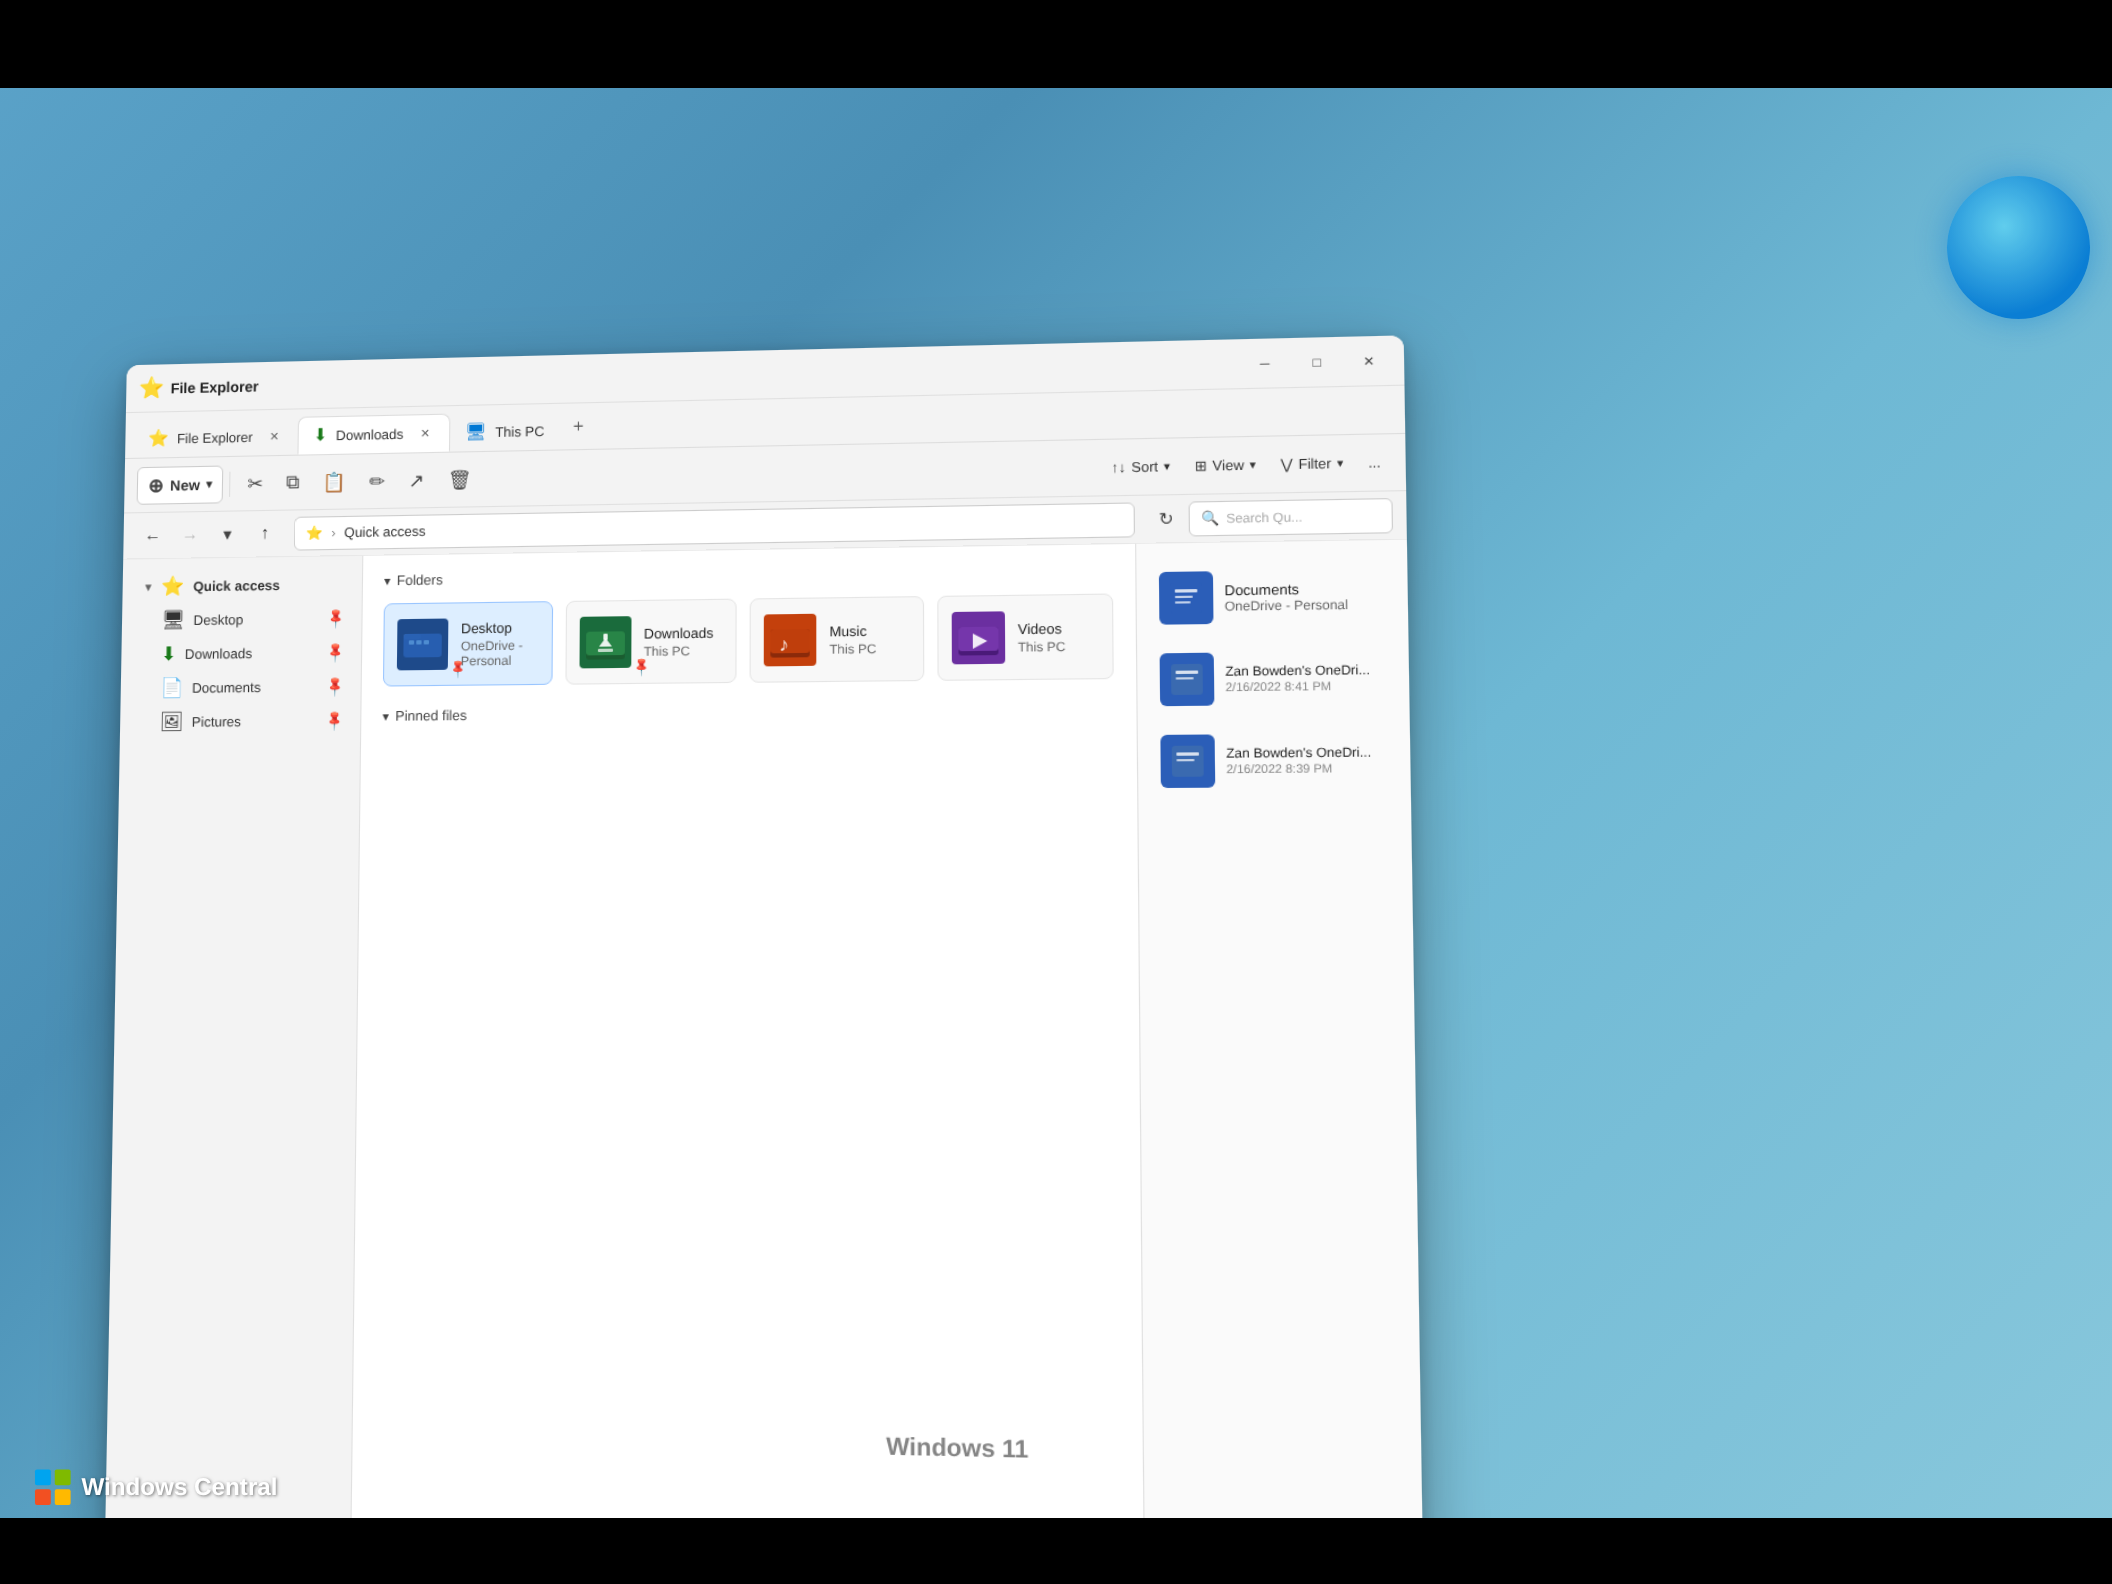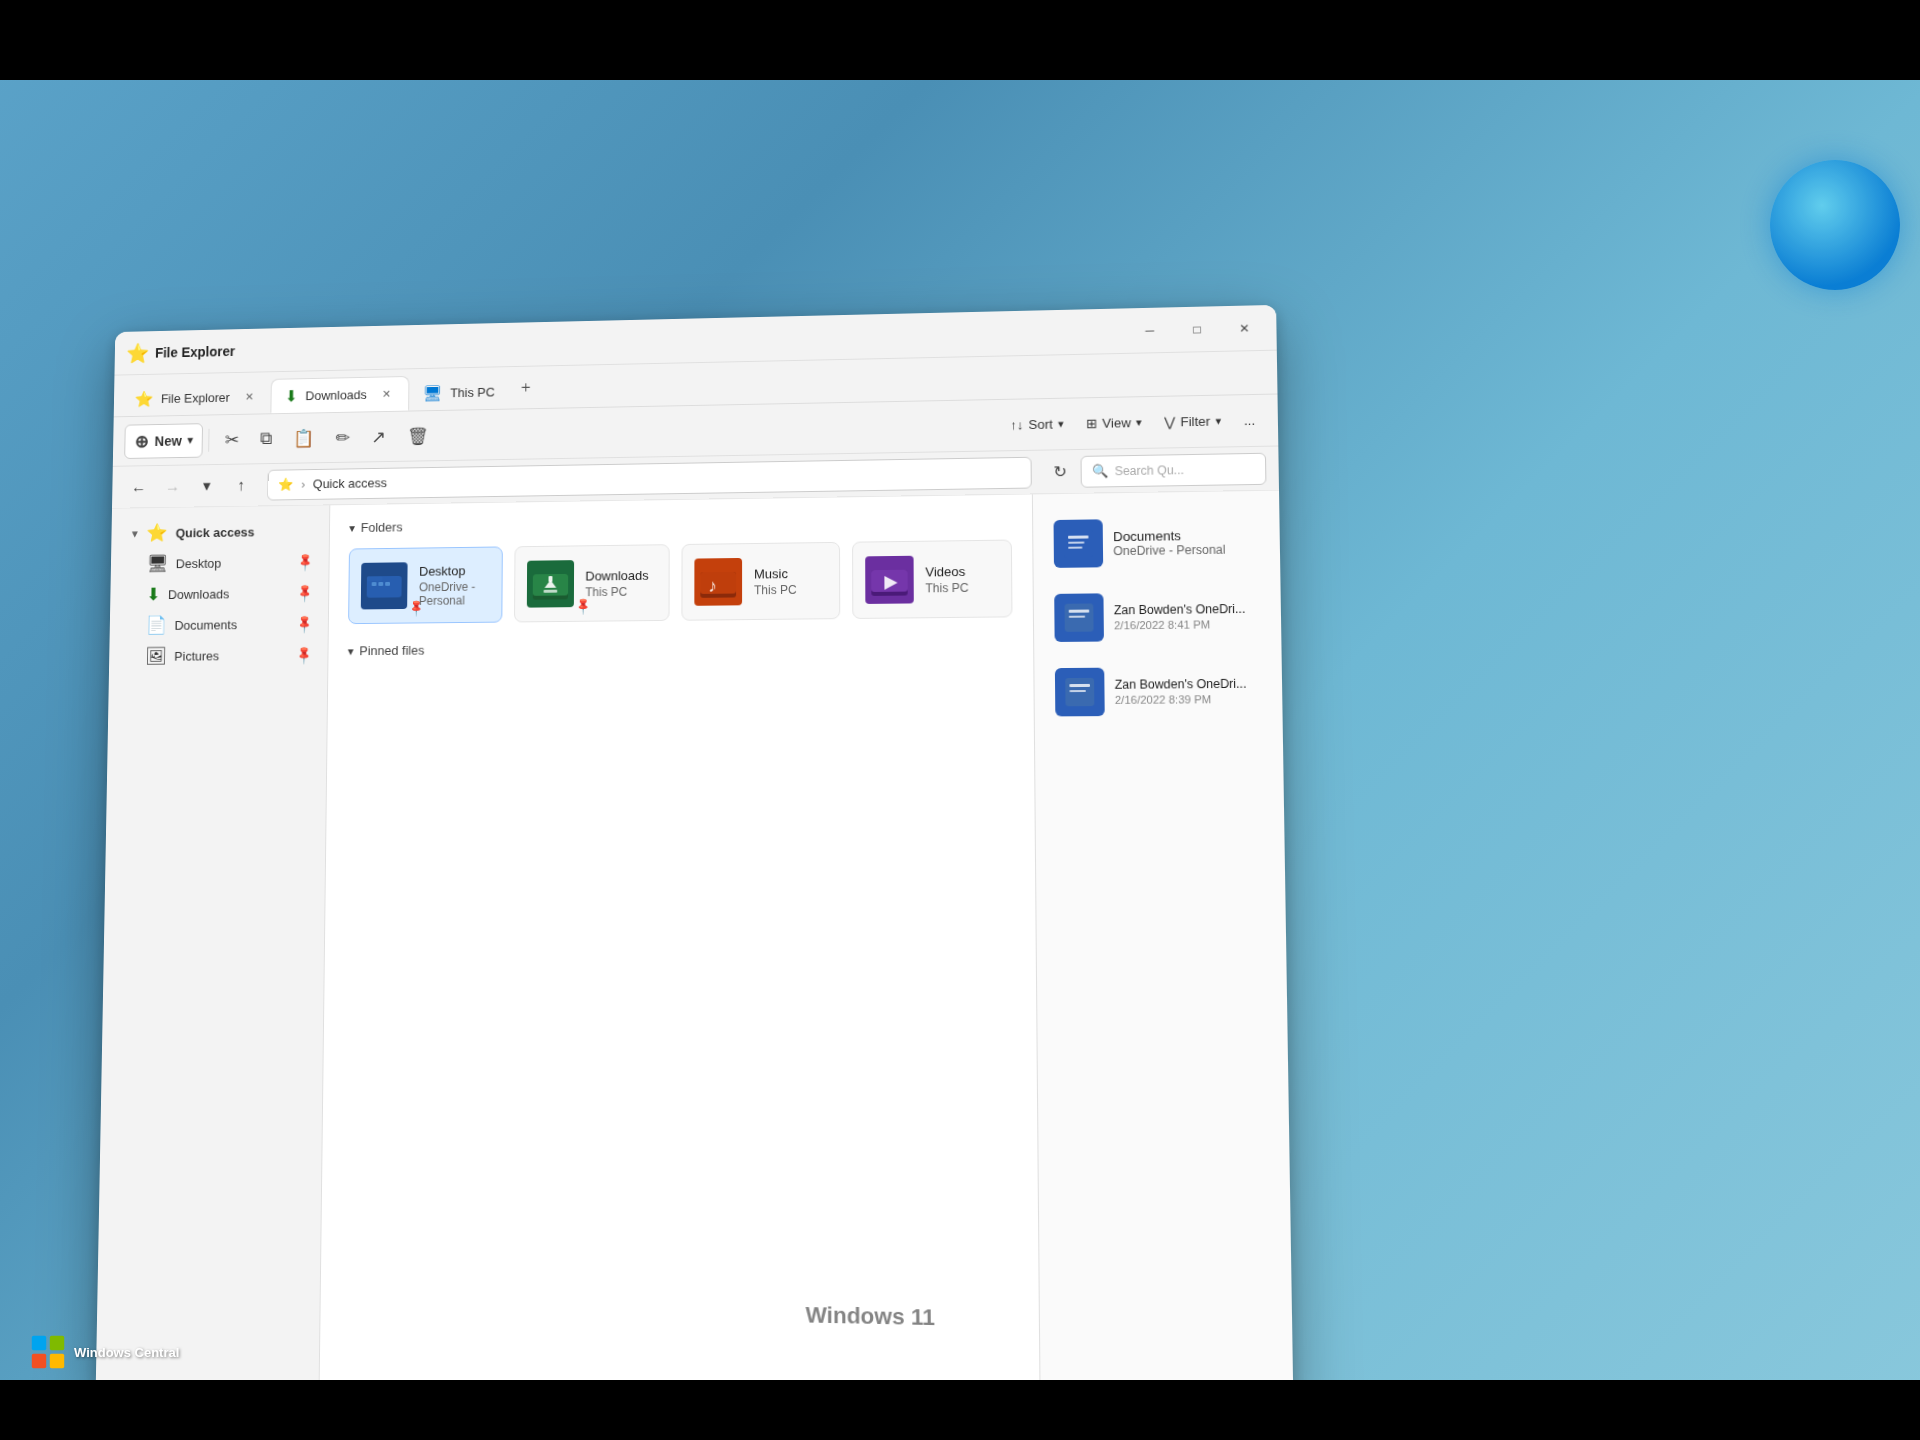--- a/index.html
+++ b/index.html
@@ -31,21 +31,21 @@
 
     
     .watermark {
       position: absolute;
       bottom: 70px;
       left: 30px;
       display: flex;
       align-items: center;
       gap: 8px;
       color: #fff;
-      font-size: 13px;
+      font-size: 22px;
       font-weight: 600;
       text-shadow: 1px 1px 3px rgba(0,0,0,0.5);
       z-index: 10;
     }
     .watermark-icon {
       width: 36px;
       height: 36px;
     }
 
     

